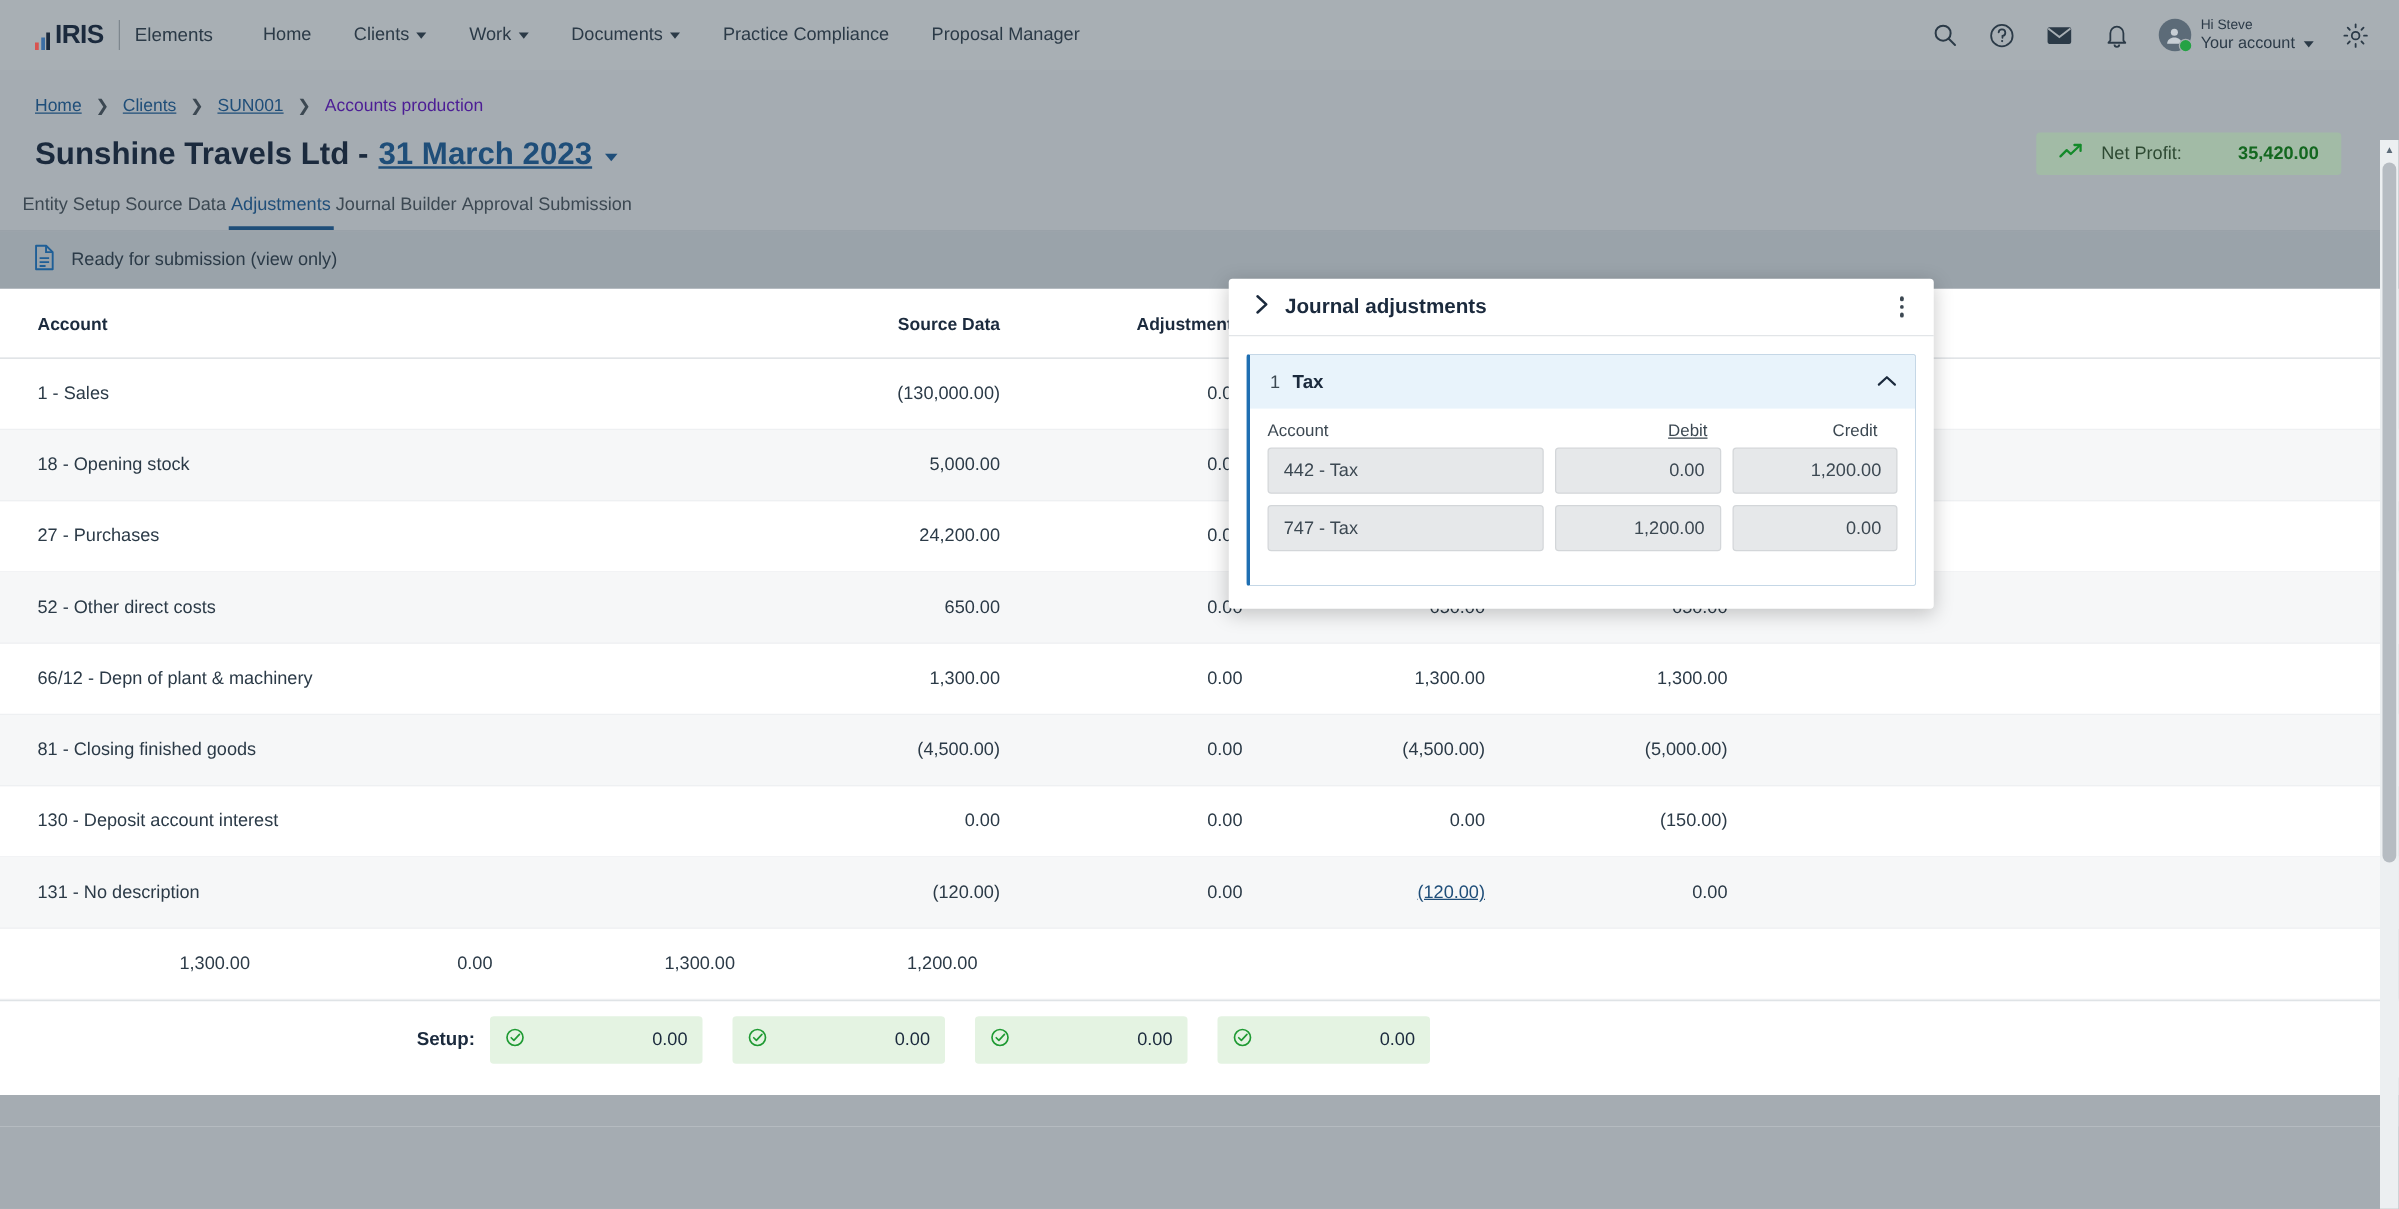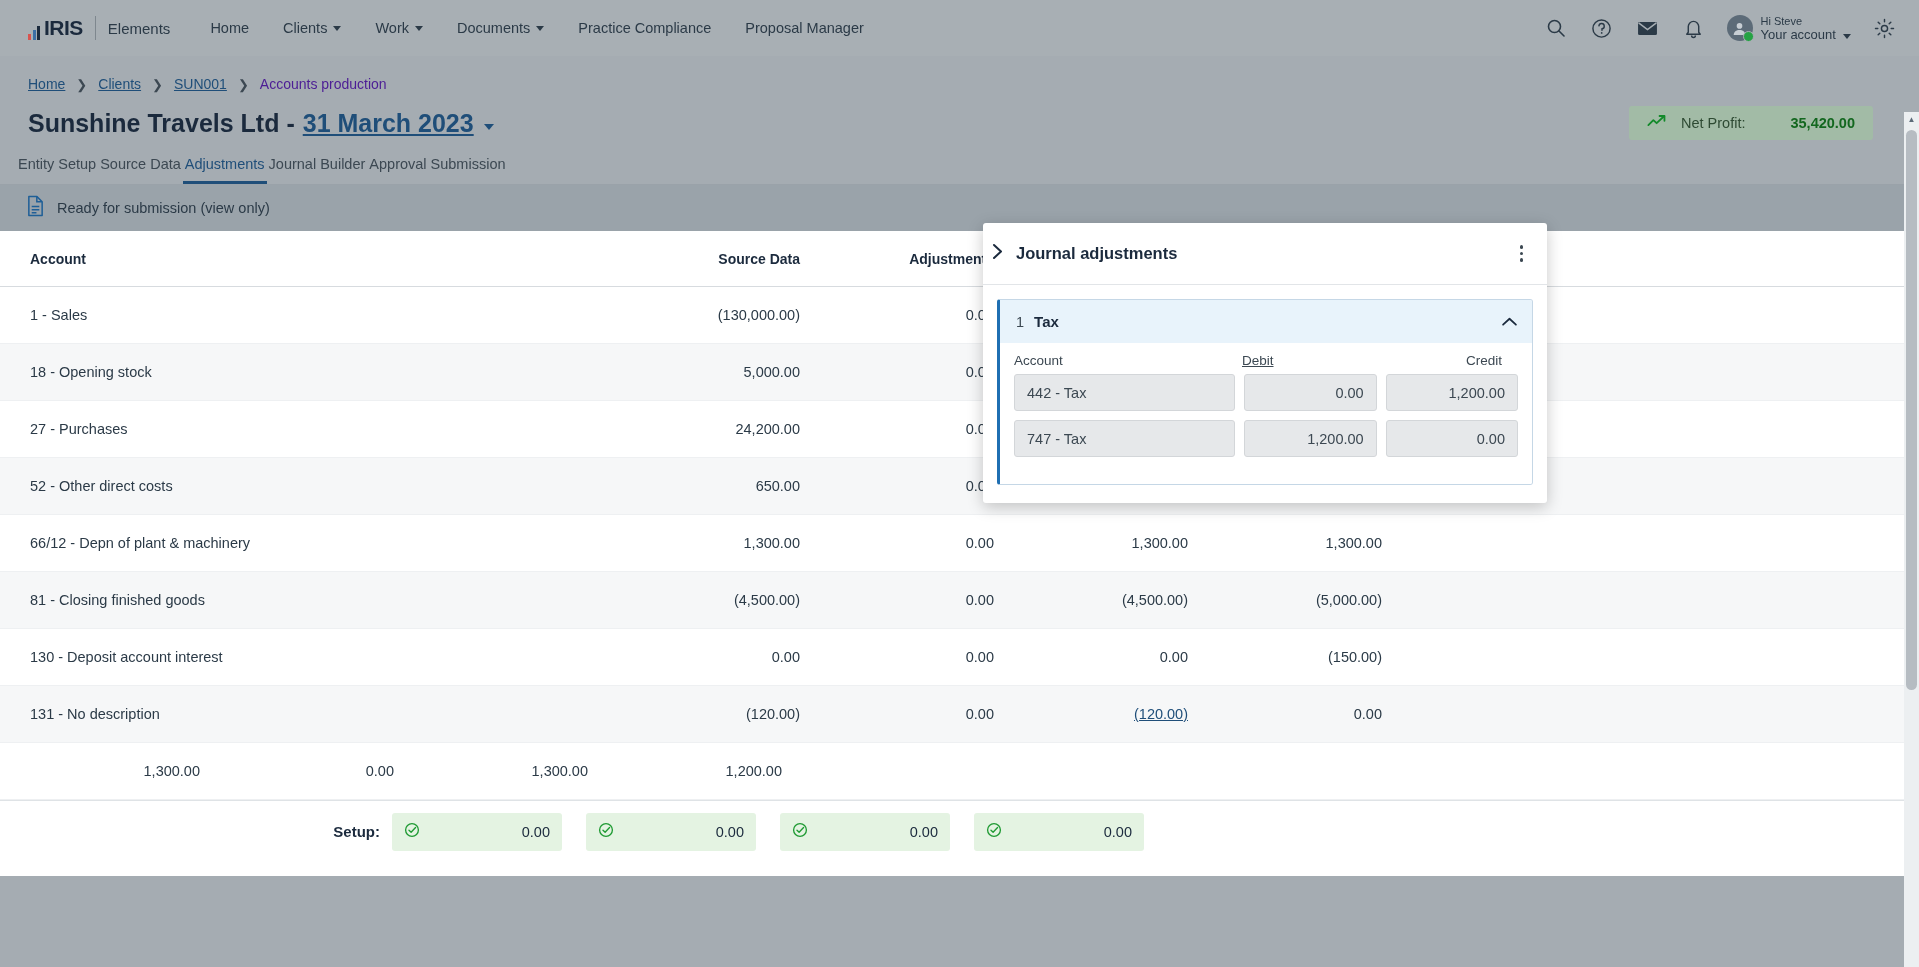--- a/index.html
+++ b/index.html
@@ -119,39 +119,39 @@
   .total-gap { width: 24px; }
 
   
   .journal-panel {
     position: absolute; left: 983px; top: 167px; width: 564px;
     background: #ffffff; border-radius: 3px;
     box-shadow: 0 4px 16px rgba(0,0,0,0.22);
     z-index: 20;
   }
   .jp-header {
-    display: flex; align-items: center; height: 62px; padding: 0 18px 0 8px;
+    display: flex; align-items: center; height: 46px; padding: 0 18px 0 20px;
     border-bottom: 1px solid #e2e5e8;
   }
   .jp-title { font-size: 16.5px; font-weight: bold; color: #1b2a3d; margin-left: 12px; }
   .jp-kebab { margin-left: auto; display: flex; flex-direction: column; gap: 3px; cursor: pointer; padding: 6px; }
   .jp-kebab i { width: 3.5px; height: 3.5px; border-radius: 50%; background: #3c4852; display:block; }
   .jp-body { padding: 14px 14px 18px 14px; }
   .jcard { border: 1px solid #c5d7e6; border-left: 3px solid #1f6fb2; border-radius: 3px; overflow: hidden; }
   .jcard-head {
     background: #e8f3fb; height: 43px; display: flex; align-items: center; padding: 0 14px 0 16px;
     cursor: pointer;
   }
   .jc-index { font-size: 14.5px; color: #3c4852; margin-right: 10px; }
   .jc-name { font-size: 15px; font-weight: bold; color: #1b2a3d; }
   .jc-chevron { margin-left: auto; }
   .jcard-body { background: #fff; padding: 10px 14px 18px 14px; }
   .jc-labels { display: flex; font-size: 13.5px; color: #3c4852; margin-bottom: 6px; }
   .lbl-account { width: 228px; }
-  .lbl-debit { width: 136px; padding-right: 12px; text-decoration: underline; }
+  .lbl-debit { width: 136px; text-align: right; padding-right: 12px; text-decoration: underline; }
   .lbl-credit { width: 136px; text-align: right; padding-right: 12px; }
   .jrow { display: flex; gap: 9px; margin-bottom: 9px; }
   .fld {
     background: #e6e8ea; border: 1px solid #d3d6d9; border-radius: 3px;
     height: 37px; display: flex; align-items: center; padding: 0 12px;
     font-size: 14.5px; color: #3c4852;
   }
   .fld.acct { width: 228px; }
   .fld.amt { width: 136px; justify-content: flex-end; }
 

